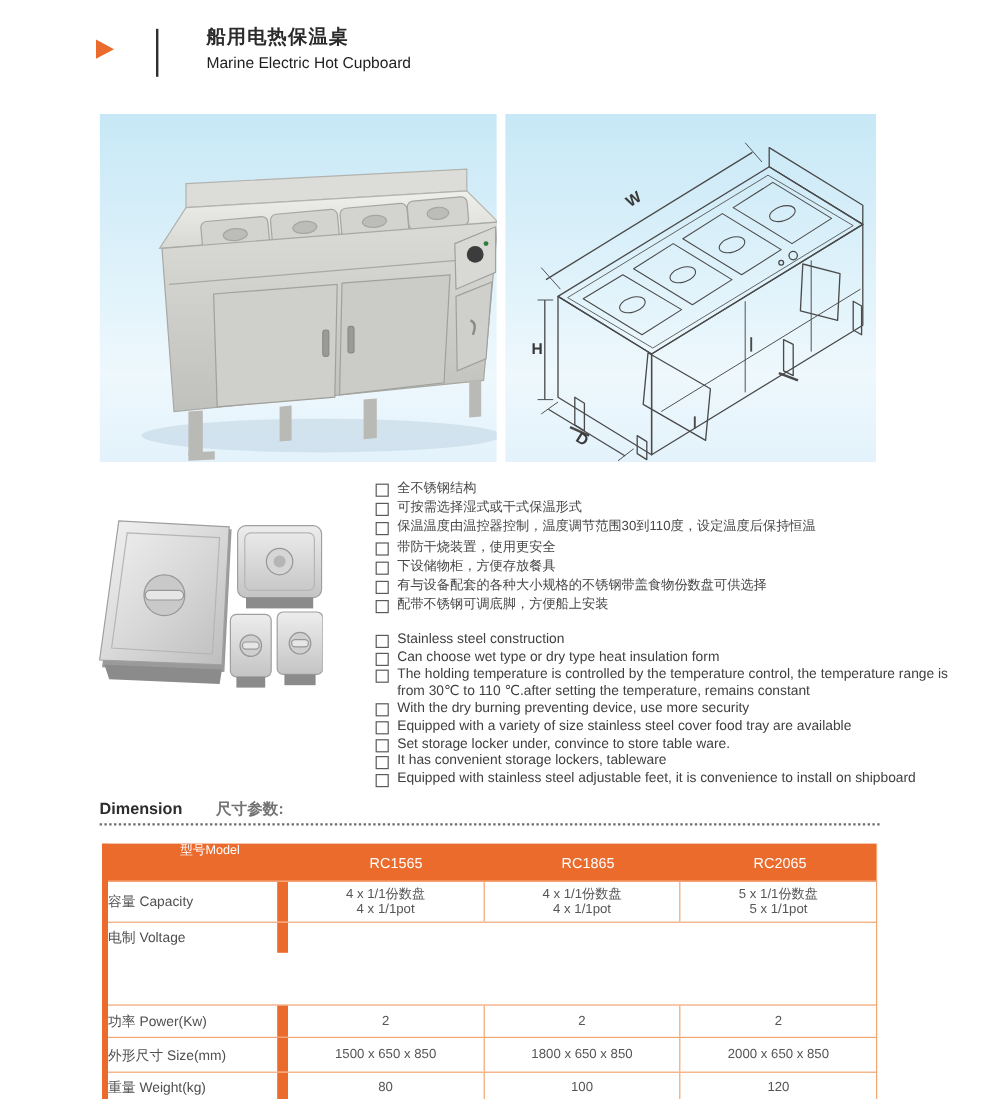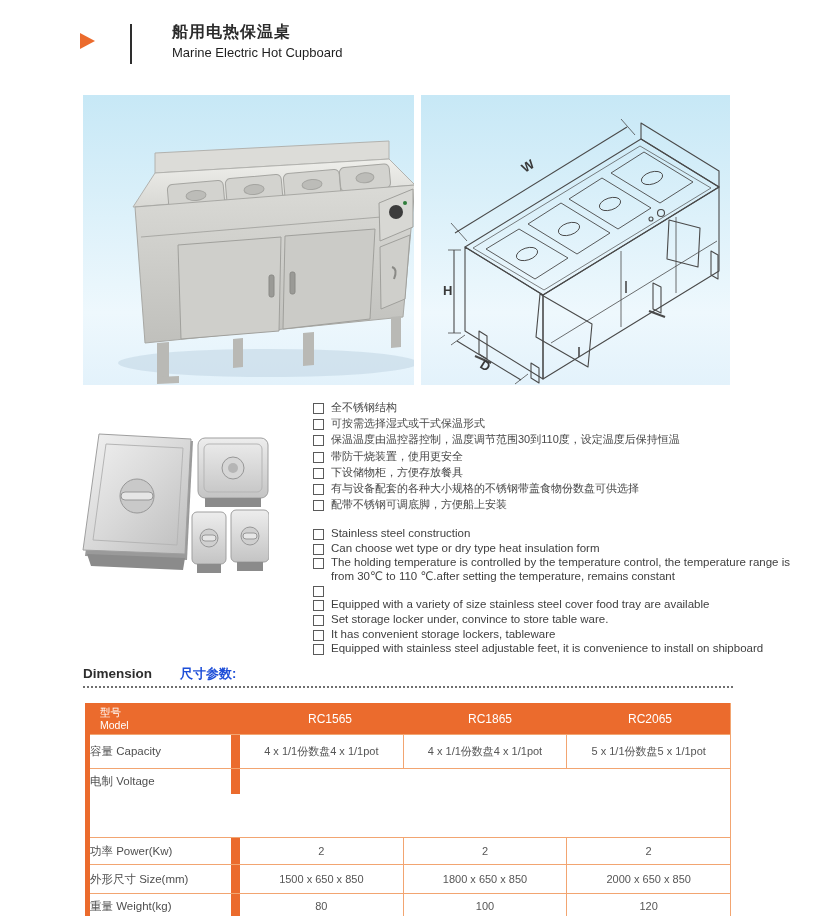--- a/index.html
+++ b/index.html
@@ -26,36 +26,36 @@
   .feat-item{display:flex;align-items:flex-start;margin-bottom:3px;}
   .features-en .feat-item{margin-bottom:1px;}
   .cbox{flex:0 0 9px;width:9px;height:9px;border:1.2px solid #5a5a5a;margin-right:7px;margin-top:2px;background:#fff;}
   .feat-text{font-size:11px;line-height:13.2px;color:#474747;}
   .features-en .feat-text{font-size:11.5px;line-height:13.6px;color:#404040;}
   
   .tray-box{position:absolute;left:73px;top:428px;width:196px;height:150px;}
   
   .dim-head{position:absolute;left:83px;top:665px;display:flex;gap:28px;align-items:baseline;}
   .dim-en{font-size:13.5px;font-weight:bold;color:#2d2d2d;}
-  .dim-zh{font-size:13px;font-weight:bold;color:#1d4ed8;}
+  .dim-zh{font-size:13px;font-weight:bold;color:#737373;}
   .dash-line{position:absolute;left:83px;top:686px;width:650px;height:0;border-top:2.5px dotted #6f6f6f;}
   
   .spec-table{position:absolute;left:85px;top:703px;width:646px;box-sizing:border-box;
     border-left:5px solid #EB6B2D;border-right:1px solid #F2A571;border-bottom:2px solid #F2A571;
     background:#fff;}
   .t-header{display:flex;background:#EB6B2D;color:#fff;height:31px;}
-  .t-mlabel{width:150px;padding-left:10px;display:flex;flex-direction:column;justify-content:center;
+  .t-mlabel{width:150px;padding-left:10px;display:flex;flex-direction:row;justify-content:center;
     font-size:10.5px;line-height:12.5px;}
   .t-mcol{flex:1;display:flex;align-items:center;justify-content:center;font-size:12px;}
   .trow{display:flex;border-top:1px solid #F2A571;}
   .trow:first-of-type{border-top:none;}
   .t-label{width:141px;padding-left:0;display:flex;align-items:center;
     font-size:11.5px;color:#4f4f4f;}
   .t-band{width:9px;background:#EB6B2D;}
-  .t-val{flex:1;display:flex;flex-direction:row;align-items:center;justify-content:center;
+  .t-val{flex:1;display:flex;flex-direction:column;align-items:center;justify-content:center;
     font-size:11px;color:#565656;border-left:1px solid #F2A571;line-height:13px;text-align:center;}
   .t-val.first{border-left:none;}
   .t-merged{flex:3;display:flex;align-items:center;justify-content:center;
     font-size:11px;color:#565656;text-align:center;}
   .r-capacity{height:33px;}
   .r-voltage{height:25px;}
   .r-power{height:26px;margin-top:43px;}
   .r-size{height:28px;}
   .r-weight{height:25px;}
 </style>
@@ -290,20 +290,21 @@
     <div class="feat-item">
         <span class="cbox"></span>
         <span class="feat-text">Can choose wet type or dry type heat insulation form</span>
       </div>
     <div class="feat-item">
         <span class="cbox"></span>
         <span class="feat-text">The holding temperature is controlled by the temperature control, the temperature range is from 30℃ to 110 ℃.after setting the temperature, remains constant</span>
       </div>
     <div class="feat-item">
         <span class="cbox"></span>
+        <span class="feat-text">With the dry burning preventing device, use more security</span>
       </div>
     <div class="feat-item">
         <span class="cbox"></span>
         <span class="feat-text">Equipped with a variety of size stainless steel cover food tray are available</span>
       </div>
     <div class="feat-item">
         <span class="cbox"></span>
         <span class="feat-text">Set storage locker under, convince to store table ware.</span>
       </div>
     <div class="feat-item">

